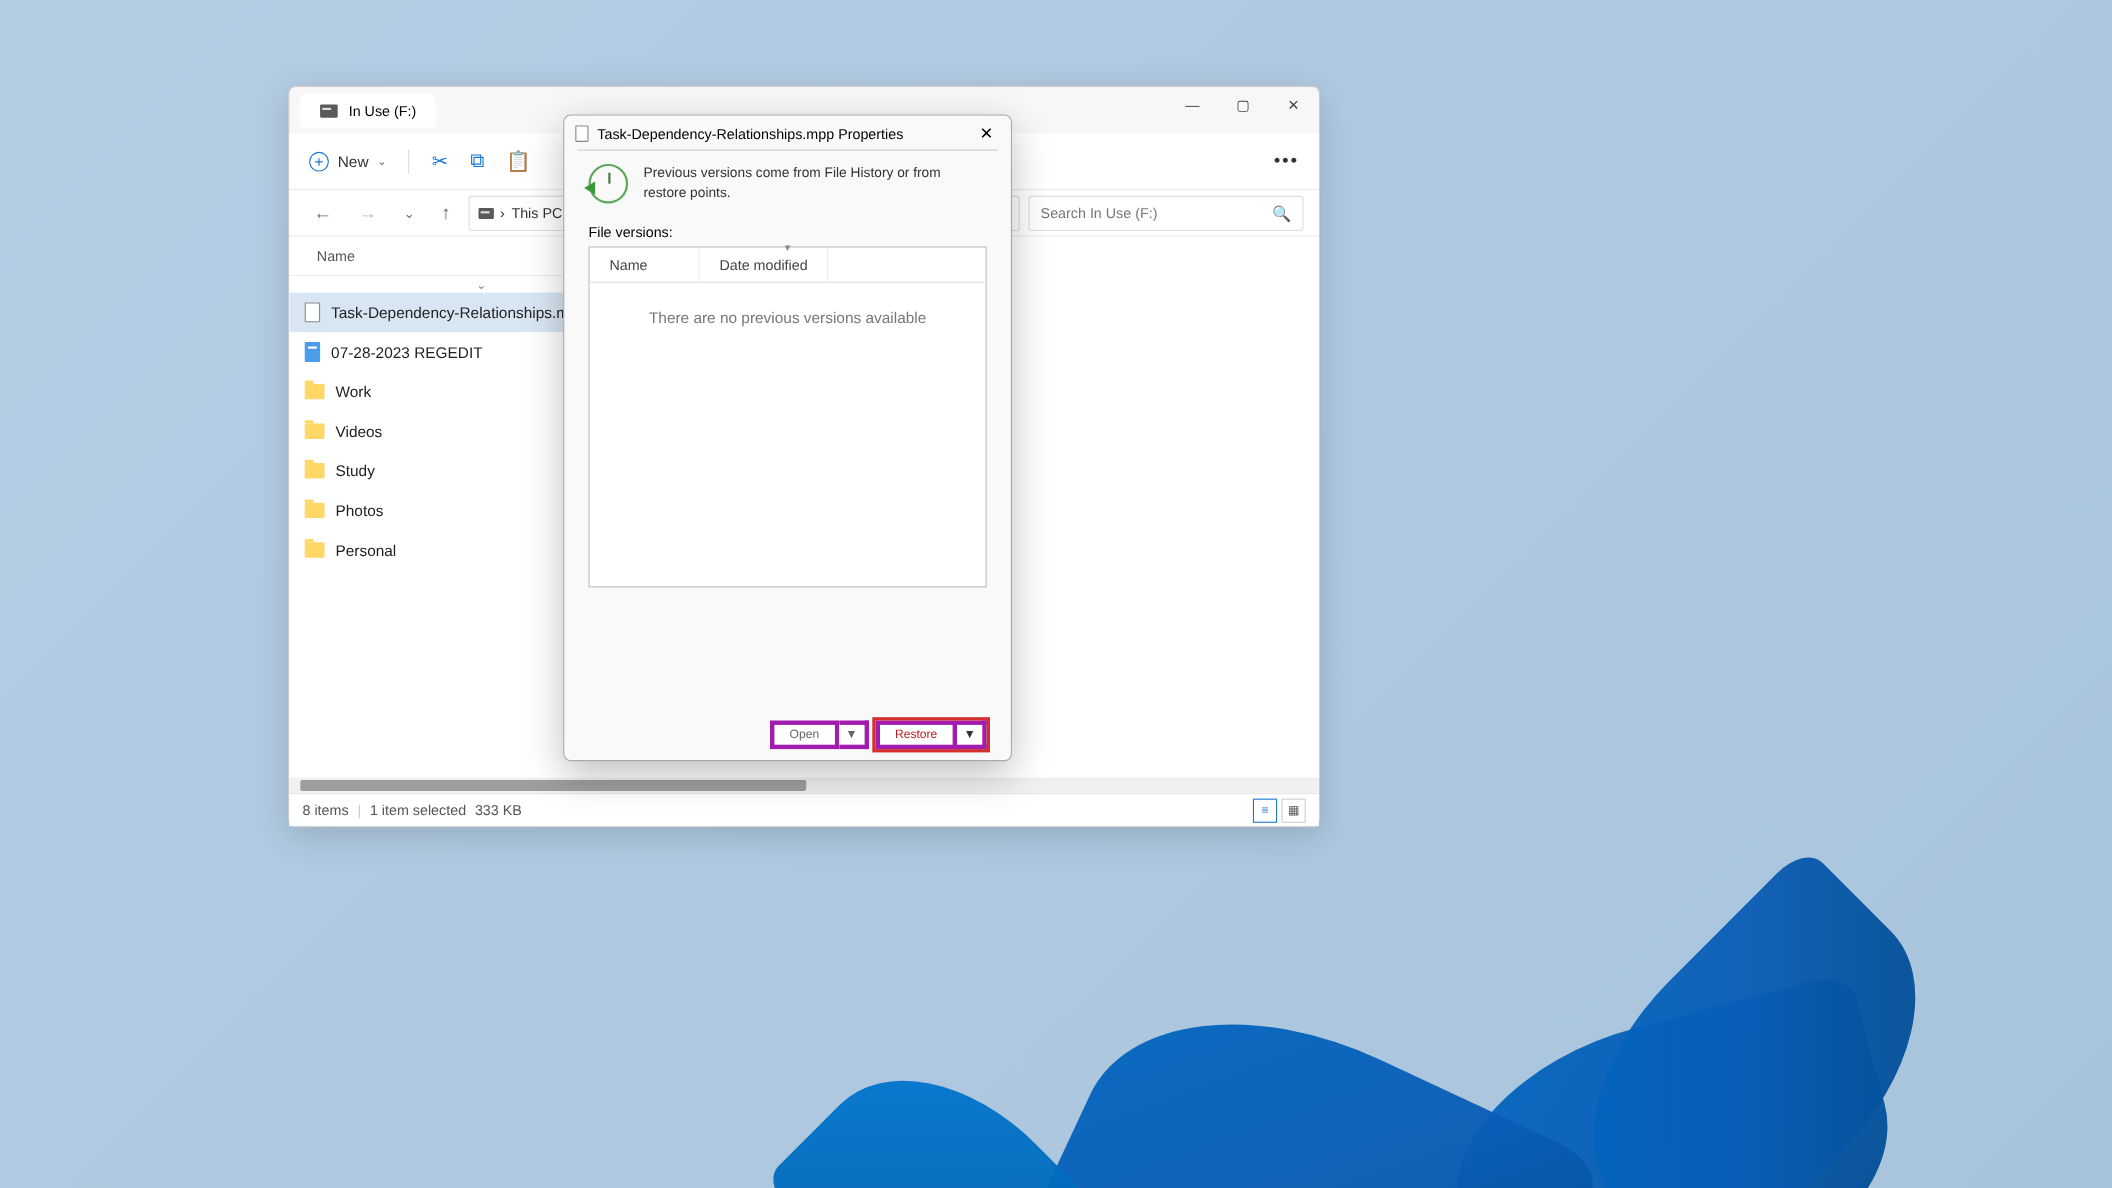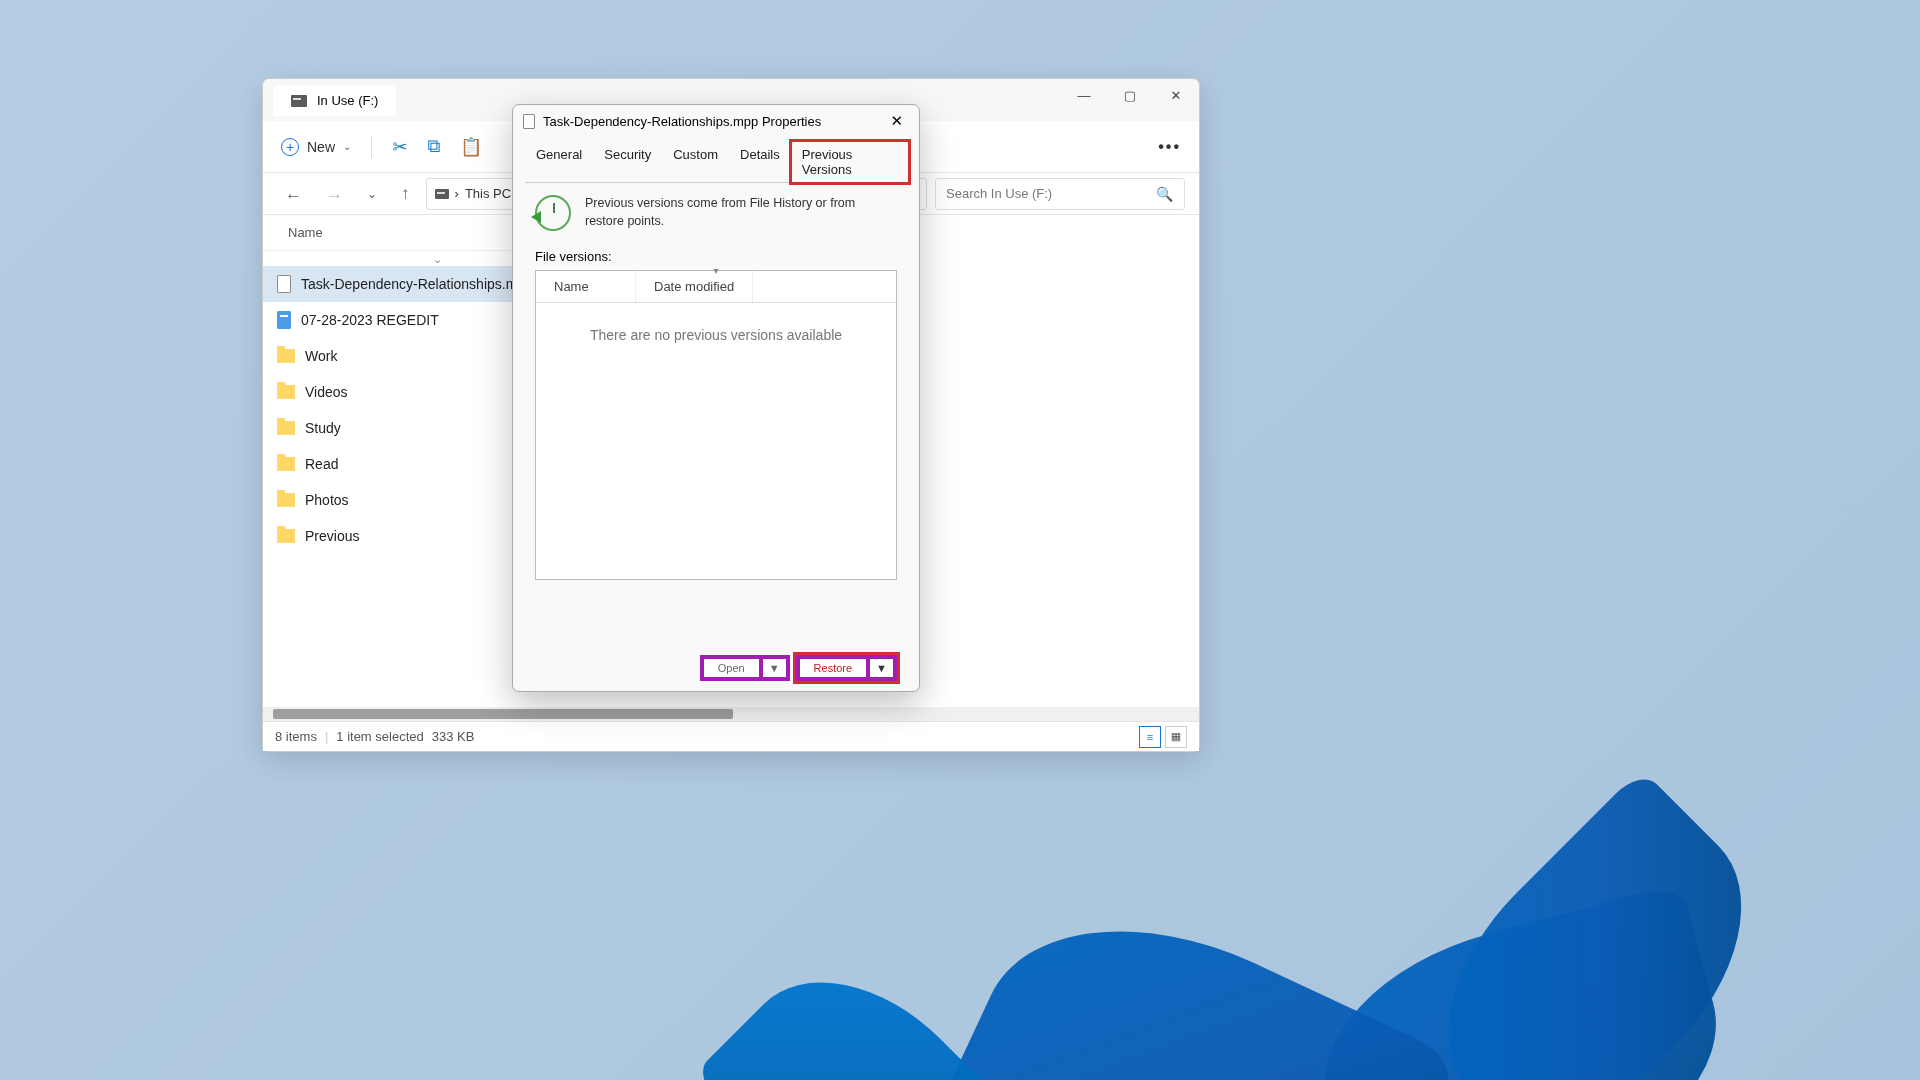--- a/index.html
+++ b/index.html
@@ -169,29 +169,25 @@
           <div class="frow">
             <span class="folder-ic"></span>
             <span>Videos</span>
           </div>
           <div class="frow">
             <span class="folder-ic"></span>
             <span>Study</span>
           </div>
           <div class="frow">
             <span class="folder-ic"></span>
-            <span>Read</span>
-          </div>
-          <div class="frow">
-            <span class="folder-ic"></span>
             <span>Photos</span>
           </div>
           <div class="frow">
             <span class="folder-ic"></span>
-            <span>Previous</span>
+            <span>Personal</span>
           </div>
         </div>
     </div>
     <div class="details-pane">
       <div class="dp-title">Task-Dependency-Relationshi...</div>
       <div class="dp-type">MPP File</div>
       <div class="big-file"></div>
       <div id="meta-rows">
           <div class="meta-row">
             <div class="meta-label">Date modified:</div>
@@ -250,27 +246,20 @@
   </div>
 </div>
 
 <div class="props">
   <div class="props-title">
     <div class="props-title-left">
       <span class="file-ic" style="width:12px;height:15px"></span>
       <span>Task-Dependency-Relationships.mpp Properties</span>
     </div>
     <span class="props-close">✕</span>
-  </div>
-  <div class="tabs">
-    <div class="ptab">General</div>
-    <div class="ptab">Security</div>
-    <div class="ptab">Custom</div>
-    <div class="ptab">Details</div>
-    <div class="ptab active hl-red">Previous Versions</div>
   </div>
   <div class="tab-underline"></div>
 
   <div class="props-body">
     <div class="pv-desc">
       <div class="clock-icon"></div>
       <div class="pv-desc-text">Previous versions come from File History or from restore points.</div>
     </div>
     <div class="fv-label">File versions:</div>
     <div class="fv-box">

